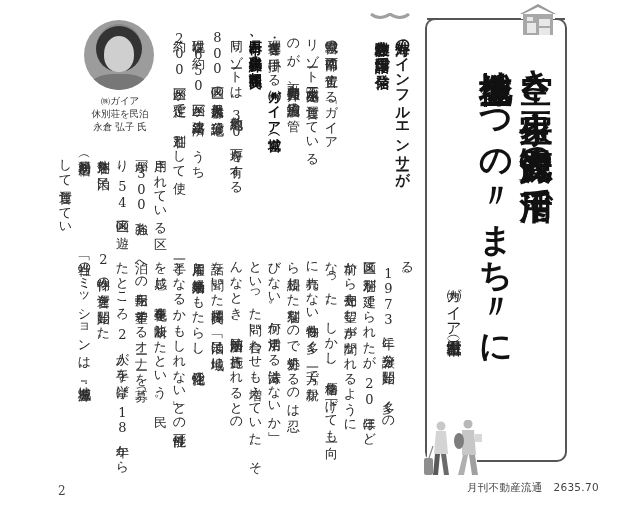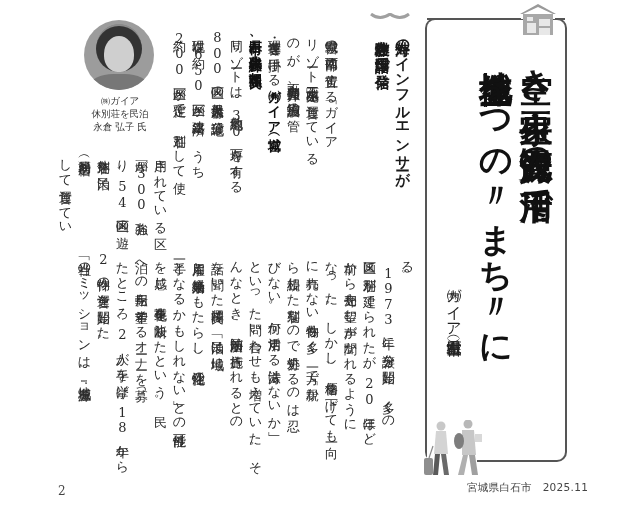--- a/index.html
+++ b/index.html
@@ -138,14 +138,14 @@
 <div class="vcol body-col" style="left:189px;top:252px;">雇用と経済効果をもたらし、活性化の</div>
 <div class="vcol body-col" style="left:170px;top:252px;">一手となるかもしれない」との可能性</div>
 <div class="vcol body-col" style="left:151px;top:252px;">を感じ、事業化を決断したという。民</div>
 <div class="vcol body-col" style="left:132px;top:252px;">泊への転用を希望するオーナーを募っ</div>
 <div class="vcol body-col" style="left:113px;top:252px;">たところ、2人が手を挙げ、18年から</div>
 <div class="vcol body-col" style="left:94px;top:252px;">2物件の運営を開始した。</div>
 <div class="vcol body-col" style="left:75px;top:252px;">「当社のミッションは、『地域資源を</div>
 
 <div class="footer-page">2</div>
 <div class="footer-mag">
-  <span>宮城県白石市</span>　<span>2025.11</span>
+  <span>月刊不動産流通</span>　<span>2635.70</span>
 </div>
 
 </body></html>

